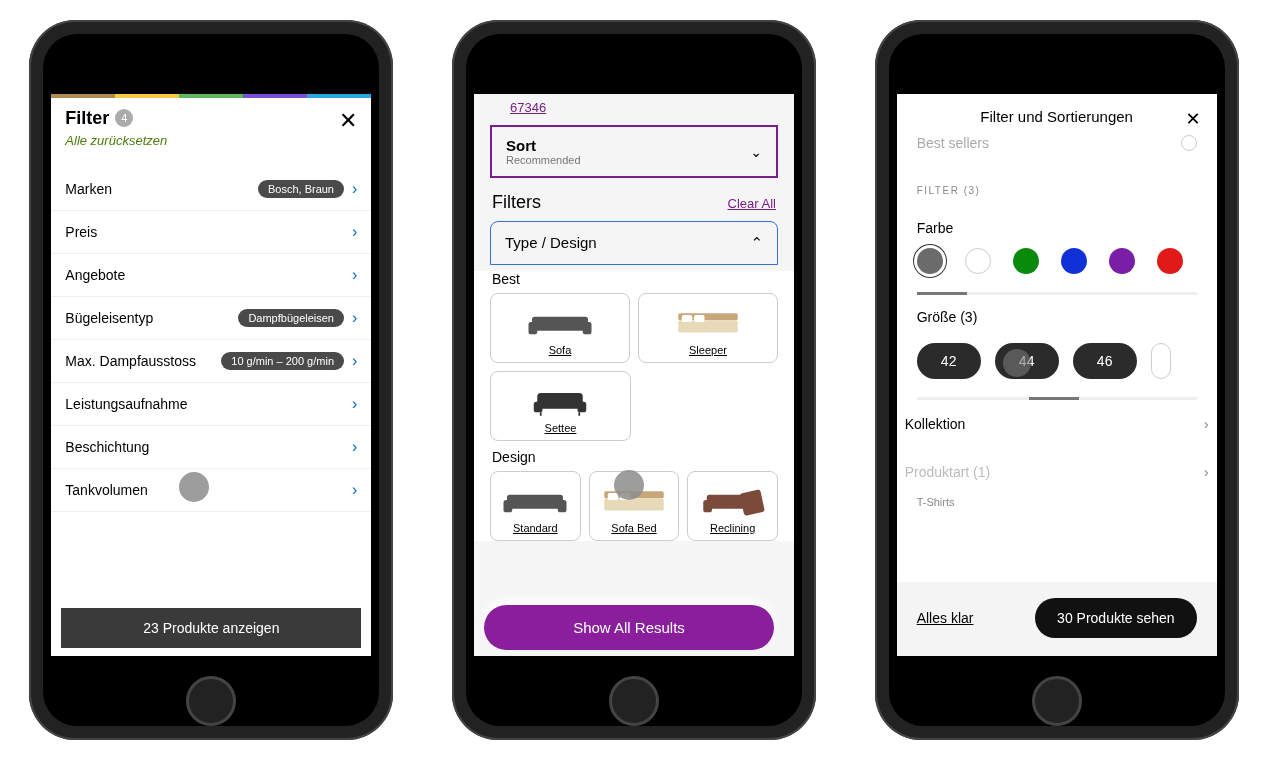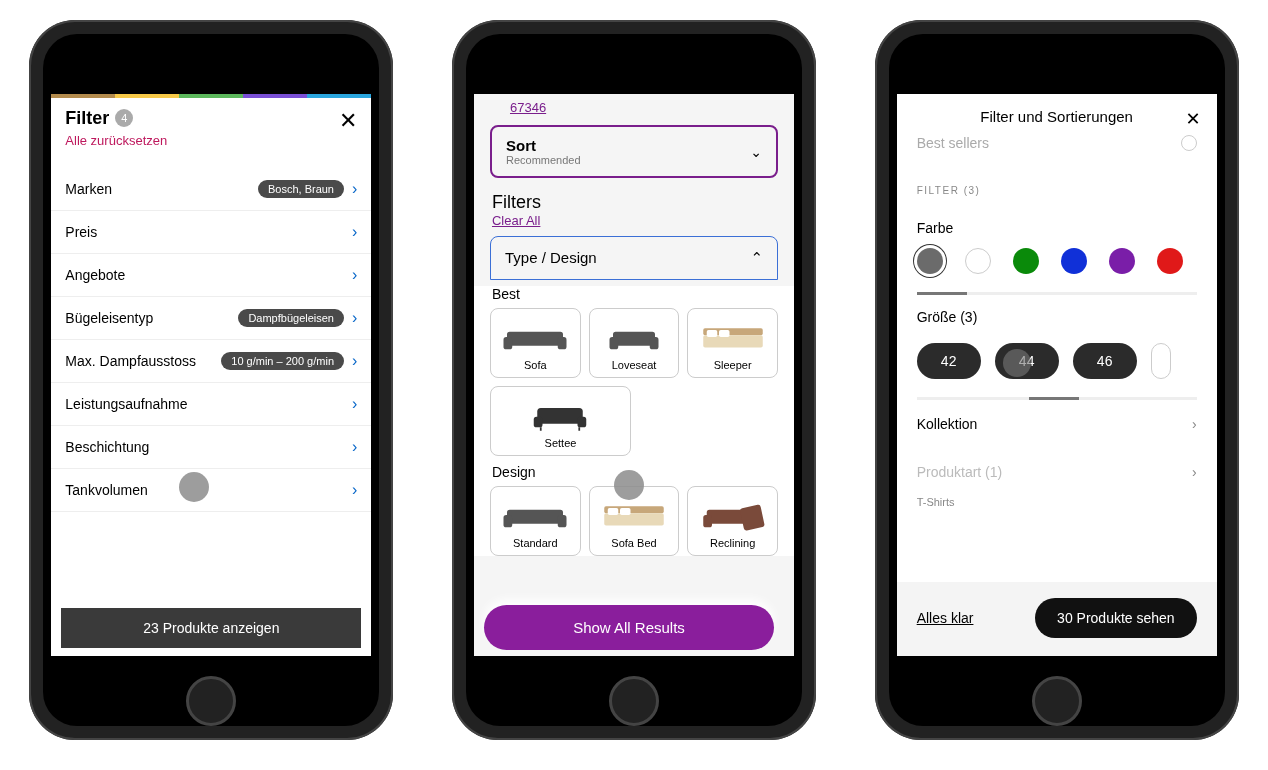--- a/index.html
+++ b/index.html
@@ -63,21 +63,21 @@
   .rainbow span { flex:1; }
   .p1-head { padding: 10px 14px 6px; position: relative; }
   .p1-title { font-weight: 700; font-size: 18px; display:inline-block;}
   .badge-count {
     display:inline-flex; align-items:center; justify-content:center;
     width:18px; height:18px; border-radius:50%;
     background:#aaa; color:#fff; font-size:11px;
     vertical-align: 2px; margin-left:2px;
   }
   .close-x { position:absolute; right:14px; top:10px; font-size:22px; cursor:pointer;}
-  .reset-link { color:#be185d; font-size:13px; margin-top:4px; display:block;}
+  .reset-link { color:#4d7c0f; font-size:13px; margin-top:4px; display:block;font-style:italic;}
   .p1-list { margin-top:14px; }
   .p1-row {
     display:flex; align-items:center; justify-content:space-between;
     padding: 12px 14px; border-bottom:1px solid #eee;
     font-size:14px;
   }
   .pill {
     background:#4a4a4a; color:#fff; font-size:11px;
     padding:3px 10px; border-radius:10px;
   }
@@ -89,38 +89,38 @@
     padding:12px; font-size:14px;
   }
   .touch-dot {
     position:absolute; width:30px; height:30px; border-radius:50%;
     background:rgba(140,140,140,0.85);
   }
 
   
   .p2-top-link { color:#7a1e8c; text-decoration:underline; font-size:13px; padding:6px 0 10px 36px;}
   .p2-sortbox {
-    margin:0 16px; border:2px solid #7a1e8c; border-radius:8px;
+    margin:0 16px; border:2px solid #7a1e8c; border-radius:0;
     padding:10px 14px; display:flex; justify-content:space-between; align-items:center;
   }
   .p2-sort-left .lbl { font-weight:600; font-size:15px;}
   .p2-sort-left .rec { font-size:11px; color:#777;}
-  .p2-filthead { display:flex; justify-content:space-between; align-items:baseline; padding:14px 18px 8px;flex-direction:column;}
+  .p2-filthead { display:flex; justify-content:space-between; align-items:baseline; padding:14px 18px 8px;}
   .p2-filthead .ttl { font-size:18px; font-weight:500;}
   .p2-filthead .clr { color:#7a1e8c; text-decoration:underline; font-size:13px;}
   .p2-panel { margin:0 16px; border:1.5px solid #3b6fd6; border-top-left-radius:8px; border-top-right-radius:8px; padding:0; }
   .p2-panel-head { display:flex; justify-content:space-between; padding:12px 14px; font-size:15px; font-weight:500;}
   .p2-body { padding:0 16px 0; background:#fff;}
   .p2-sub { font-size:14px; margin:6px 2px;}
   .tile-row { display:flex; gap:8px; margin-bottom:8px;}
   .tile {
     flex:1; border:1px solid #ccc; border-radius:8px;
     display:flex; flex-direction:column; align-items:center;
     padding:6px 2px 6px; font-size:11px; height:70px; justify-content:space-between;
-    position:relative; overflow:hidden;
+    position:relative; overflow:hidden;text-decoration:underline;
   }
   .tile.empty { border:none; visibility:hidden;}
   .tile svg { flex:1;}
   .p2-cta {
     position:absolute; bottom:6px; left:10px; right:20px;
     background:#8a1e9c; color:#fff; text-align:center;
     padding:14px; font-size:15px; border-radius:24px; font-weight:500;
     box-shadow:0 -6px 10px rgba(255,255,255,0.9);
   }
   .p2-bg { position:absolute; inset:0; background:#f5f5f5;}
@@ -145,21 +145,21 @@
   }
   .size-pill.sel { position:relative;}
   .size-pill.sel::before {
     content:""; position:absolute; left:8px; top:6px; width:28px; height:28px;
     background:rgba(120,120,120,0.6); border-radius:50%;
   }
   .size-pill.ghost { background:#fff; color:#333; border:1px solid #ccc; min-width:20px;}
   .divider-thin.center::before { left:40%; width:50px;}
   .p3-row {
     display:flex; justify-content:space-between; align-items:center;
-    padding:16px 20px; font-size:14px;
+    padding:16px 8px; font-size:14px;
   }
   .p3-row.muted { color:#bbb;}
   .p3-sub { font-size:11px; color:#888; padding:0 20px;}
   .p3-footer {
     position:absolute; bottom:0; left:0; right:0;
     background:#f4f4f4; padding:16px 20px 18px;
     display:flex; justify-content:space-between; align-items:center;
   }
   .p3-clear { text-decoration:underline; font-size:14px;}
   .p3-cta { background:#111; color:#fff; padding:12px 22px; border-radius:22px; font-size:14px;}
@@ -278,28 +278,20 @@
                 <div class="tile">
                   <svg viewBox="0 0 80 40" width="70" height="36">
                     <rect x="8" y="14" width="64" height="16" rx="3" fill="#555"></rect>
                     <rect x="4" y="20" width="10" height="14" rx="3" fill="#555"></rect>
                     <rect x="66" y="20" width="10" height="14" rx="3" fill="#555"></rect>
                   </svg>
                   <span>Sofa</span>
                 </div>
                 <div class="tile">
                   <svg viewBox="0 0 80 40" width="70" height="36">
-                    <rect x="16" y="14" width="48" height="16" rx="3" fill="#555"></rect>
-                    <rect x="12" y="20" width="10" height="14" rx="3" fill="#555"></rect>
-                    <rect x="58" y="20" width="10" height="14" rx="3" fill="#555"></rect>
-                  </svg>
-                  <span>Loveseat</span>
-                </div>
-                <div class="tile">
-                  <svg viewBox="0 0 80 40" width="70" height="36">
                     <rect x="6" y="10" width="68" height="8" rx="2" fill="#c7a77a"></rect>
                     <rect x="6" y="18" width="68" height="14" rx="2" fill="#e8d9b8"></rect>
                     <rect x="10" y="12" width="12" height="8" rx="2" fill="#fff"></rect>
                     <rect x="24" y="12" width="12" height="8" rx="2" fill="#fff"></rect>
                   </svg>
                   <span>Sleeper</span>
                 </div>
               </div>
               <div class="tile-row">
                 <div class="tile">

